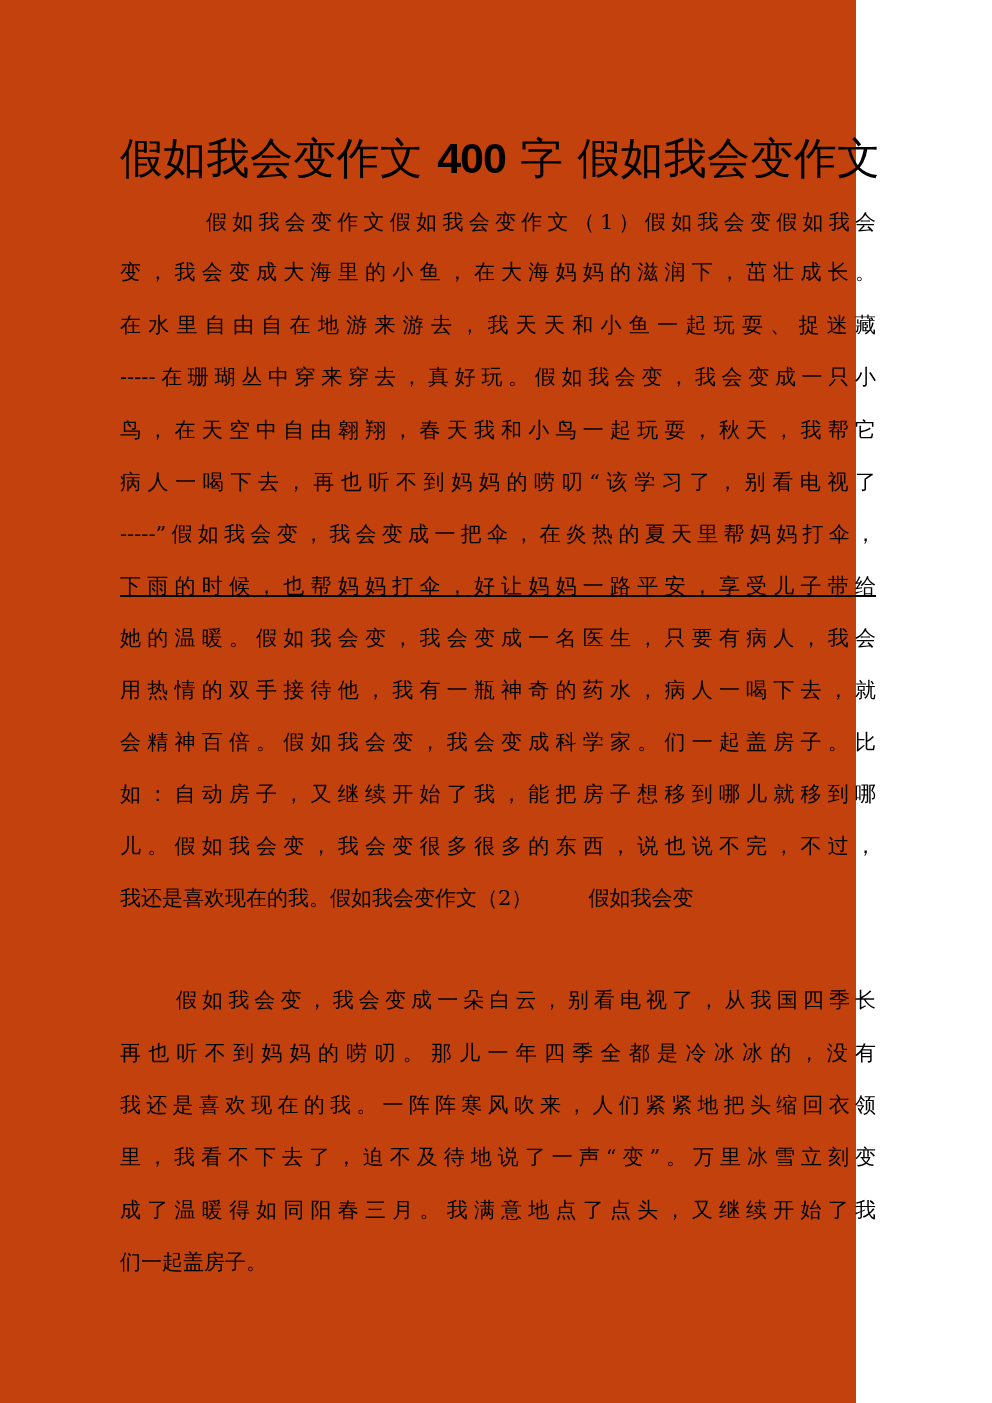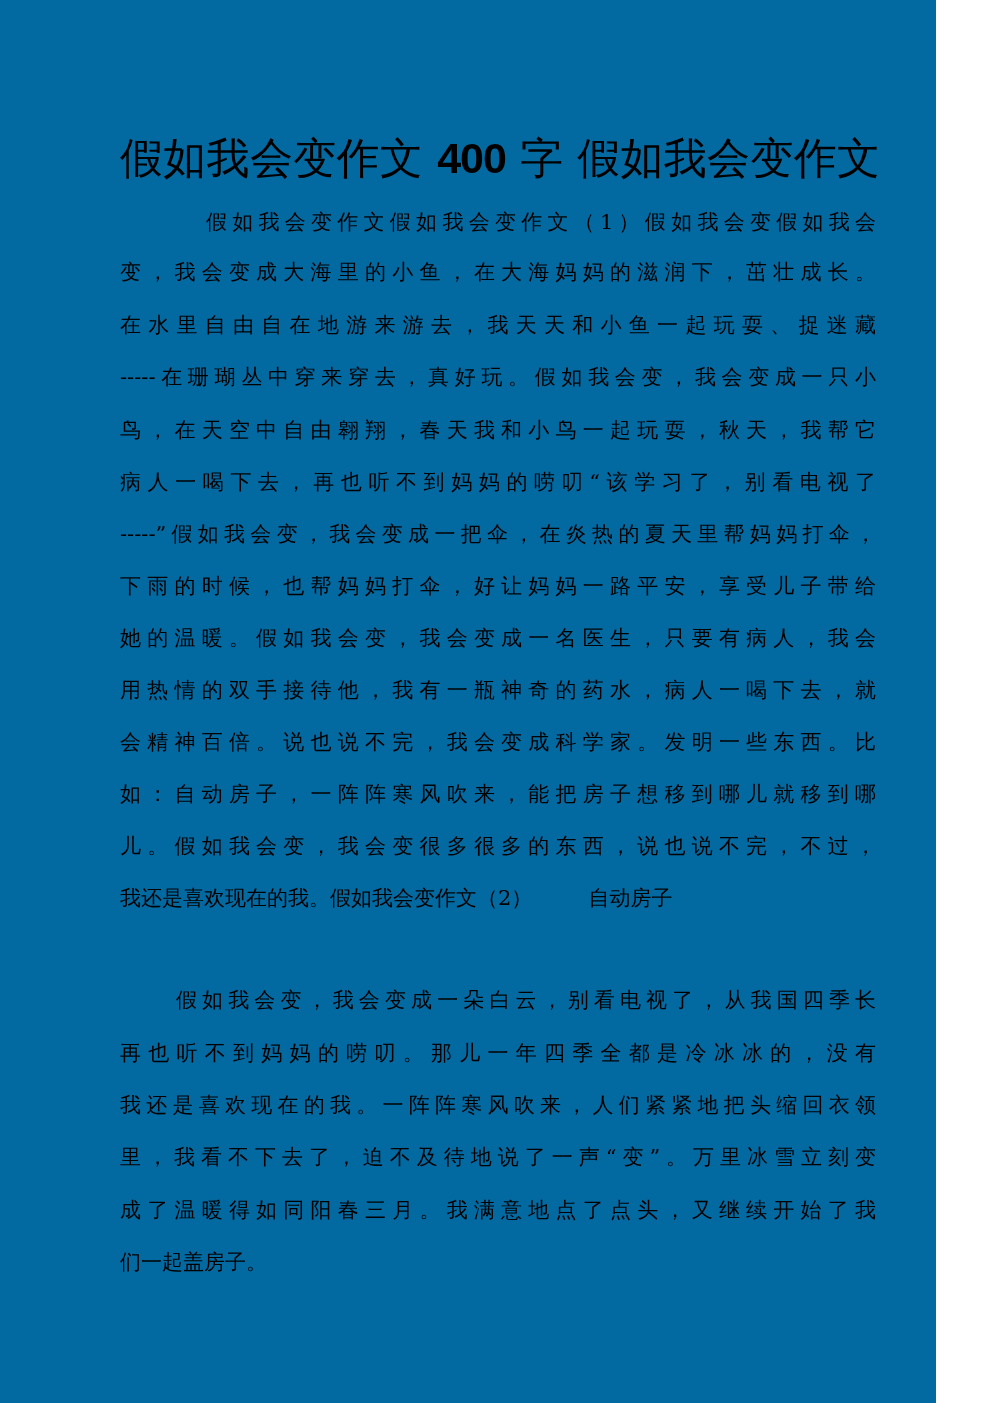--- a/index.html
+++ b/index.html
@@ -12,23 +12,23 @@
       height: 1403px;
       position: relative;
       overflow: hidden;
       color: #000000;
       font-family: "DejaVu Serif", "Liberation Serif", serif;
     }
     .page {
       position: absolute;
       left: 0;
       top: 0;
-      width: 936px;
+      width: 856px;
       height: 1403px;
-      background: #0369a1;
+      background: #c2410c;
     }
     .title {
       position: absolute;
       left: 120px;
       top: 128px;
       width: 760px;
       height: 60px;
       font-size: 43px;
       line-height: 60px;
       white-space: nowrap;
@@ -77,27 +77,27 @@
   <div class="title"><span>假如我会变作文</span> <span class="num">400</span> <span>字  假如我会变作文</span></div>
 
   <div>
     <div class="line indent" style="top:199px;">假如我会变作文假如我会变作文（1）假如我会变假如我会</div>
     <div class="line" style="top:249px;">变，我会变成大海里的小鱼，在大海妈妈的滋润下，茁壮成长。</div>
     <div class="line" style="top:302px;">在水里自由自在地游来游去，我天天和小鱼一起玩耍、捉迷藏</div>
     <div class="line" style="top:354px;">-----在珊瑚丛中穿来穿去，真好玩。假如我会变，我会变成一只小</div>
     <div class="line" style="top:407px;">鸟，在天空中自由翱翔，春天我和小鸟一起玩耍，秋天，我帮它</div>
     <div class="line" style="top:459px;">病人一喝下去，再也听不到妈妈的唠叨“该学习了，别看电视了</div>
     <div class="line" style="top:511px;">-----”假如我会变，我会变成一把伞，在炎热的夏天里帮妈妈打伞，</div>
-    <div class="line" style="top:563px;">下雨的时候，也帮妈妈打伞，好让妈妈一路平安，享受儿子带给</div>
+    <div class="line" style="top:563px;text-decoration:underline;">下雨的时候，也帮妈妈打伞，好让妈妈一路平安，享受儿子带给</div>
     <div class="line" style="top:615px;">她的温暖。假如我会变，我会变成一名医生，只要有病人，我会</div>
     <div class="line" style="top:667px;">用热情的双手接待他，我有一瓶神奇的药水，病人一喝下去，就</div>
-    <div class="line" style="top:719px;">会精神百倍。说也说不完，我会变成科学家。发明一些东西。比</div>
-    <div class="line" style="top:771px;">如：自动房子，一阵阵寒风吹来，能把房子想移到哪儿就移到哪</div>
+    <div class="line" style="top:719px;">会精神百倍。假如我会变，我会变成科学家。们一起盖房子。比</div>
+    <div class="line" style="top:771px;">如：自动房子，又继续开始了我，能把房子想移到哪儿就移到哪</div>
     <div class="line" style="top:823px;">儿。假如我会变，我会变很多很多的东西，说也说不完，不过，</div>
-    <div class="line last" style="top:875px;"><span>我还是喜欢现在的我。假如我会变作文（2）</span><span class="sep"></span><span>自动房子</span></div>
+    <div class="line last" style="top:875px;"><span>我还是喜欢现在的我。假如我会变作文（2）</span><span class="sep"></span><span>假如我会变</span></div>
   </div>
 
   <div>
     <div class="line indent2" style="top:977px;">假如我会变，我会变成一朵白云，别看电视了，从我国四季长</div>
     <div class="line" style="top:1030px;">再也听不到妈妈的唠叨。那儿一年四季全都是冷冰冰的，没有</div>
     <div class="line" style="top:1082px;">我还是喜欢现在的我。一阵阵寒风吹来，人们紧紧地把头缩回衣领</div>
     <div class="line" style="top:1134px;">里，我看不下去了，迫不及待地说了一声“变”。万里冰雪立刻变</div>
     <div class="line" style="top:1187px;">成了温暖得如同阳春三月。我满意地点了点头，又继续开始了我</div>
     <div class="line last" style="top:1239px;">们一起盖房子。</div>
   </div>

